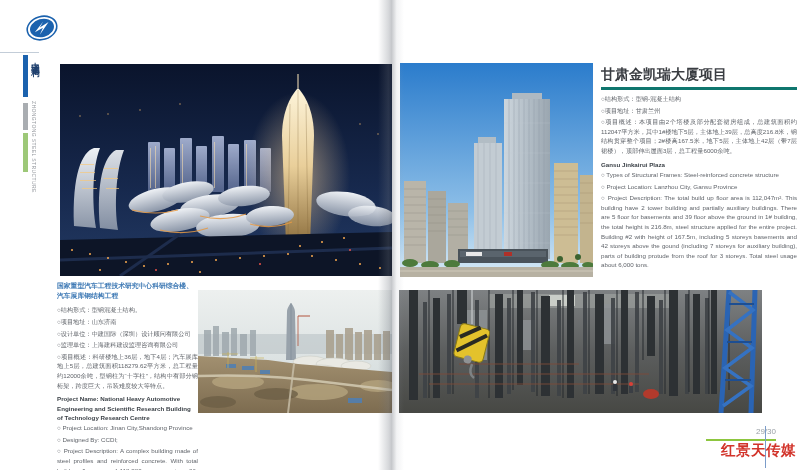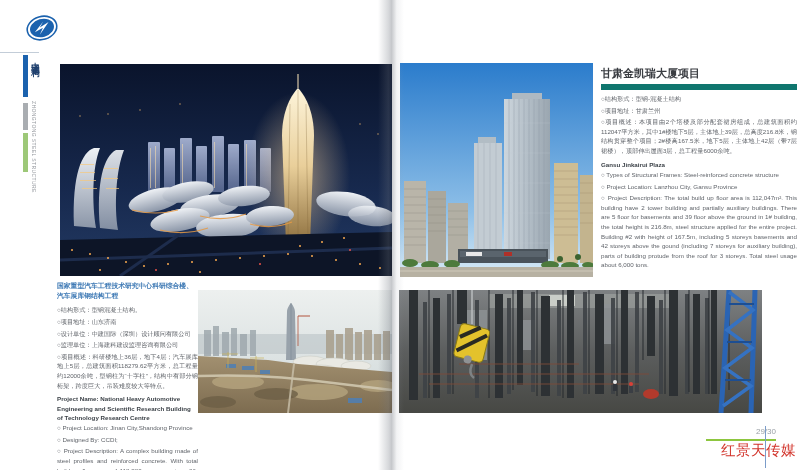--- a/index.html
+++ b/index.html
@@ -21,35 +21,35 @@
   .ph svg{display:block;width:100%;height:100%;}
   .ph-hero{left:60px;top:64px;width:332px;height:212px;}
   .ph-tower{left:400px;top:63px;width:193px;height:214px;}
   .ph-aerial{left:198px;top:290px;width:194px;height:123px;}
   .ph-site{left:399px;top:290px;width:363px;height:123px;}
   
   .tb{position:absolute;color:#60646a;}
   .tb-left{left:57px;top:281px;width:141px;}
   .tb-right{left:601px;top:66px;width:196px;}
   .t-cn-left{color:#3f7ab5;font-weight:bold;font-size:6.8px;line-height:1.5;white-space:nowrap;}
-  .t-cn-right{color:#3a3d42;font-weight:bold;font-size:11px;padding-bottom:3px;margin-bottom:4px;
-              border-bottom:6px solid #0f766e;}
+  .t-cn-right{color:#3a3d42;font-weight:bold;font-size:14px;padding-bottom:3px;margin-bottom:4px;
+              border-bottom:3px solid #0f766e;}
   .spec{font-size:6.2px;line-height:1.55;text-align:justify;margin-bottom:2px;}
   .en-name{font-size:6.2px;font-weight:bold;color:#3c4248;line-height:1.5;margin-top:4px;margin-bottom:1px;}
   .gap{height:4px;}
   
   .fold{position:absolute;left:378px;top:0;width:26px;height:470px;pointer-events:none;
         background:linear-gradient(to right,rgba(120,126,136,0) 0%,rgba(110,116,126,.28) 40%,
                    rgba(66,72,84,.30) 52%,rgba(150,156,166,.12) 72%,rgba(255,255,255,0) 100%);}
   
   .pageno{position:absolute;left:744px;top:427px;width:32px;text-align:right;
           font-size:8px;color:#9aa0a6;}
   .greenline{position:absolute;left:706px;top:439px;width:70px;height:2px;background:#8dc63f;}
   .vline{position:absolute;left:765px;top:426px;width:1px;height:42px;background:#7b9cc9;}
-  .watermark{position:absolute;left:721px;top:441px;font-size:14.5px;color:#d2342b;letter-spacing:.5px;}
+  .watermark{position:absolute;left:721px;top:441px;font-size:14.5px;color:#d2342b;letter-spacing:.5px;font-weight:bold;}
 </style>
 </head>
 <body>
 
 <div class="stage">
 
   <svg class="logo" viewBox="0 0 34 30">
     <g transform="rotate(-16 17 15)">
       <ellipse cx="17" cy="15" rx="15" ry="11.5" fill="#ffffff" stroke="#1b62ae" stroke-width="1.6"></ellipse>
       <ellipse cx="17" cy="15" rx="12.2" ry="9" fill="#1b62ae"></ellipse>

